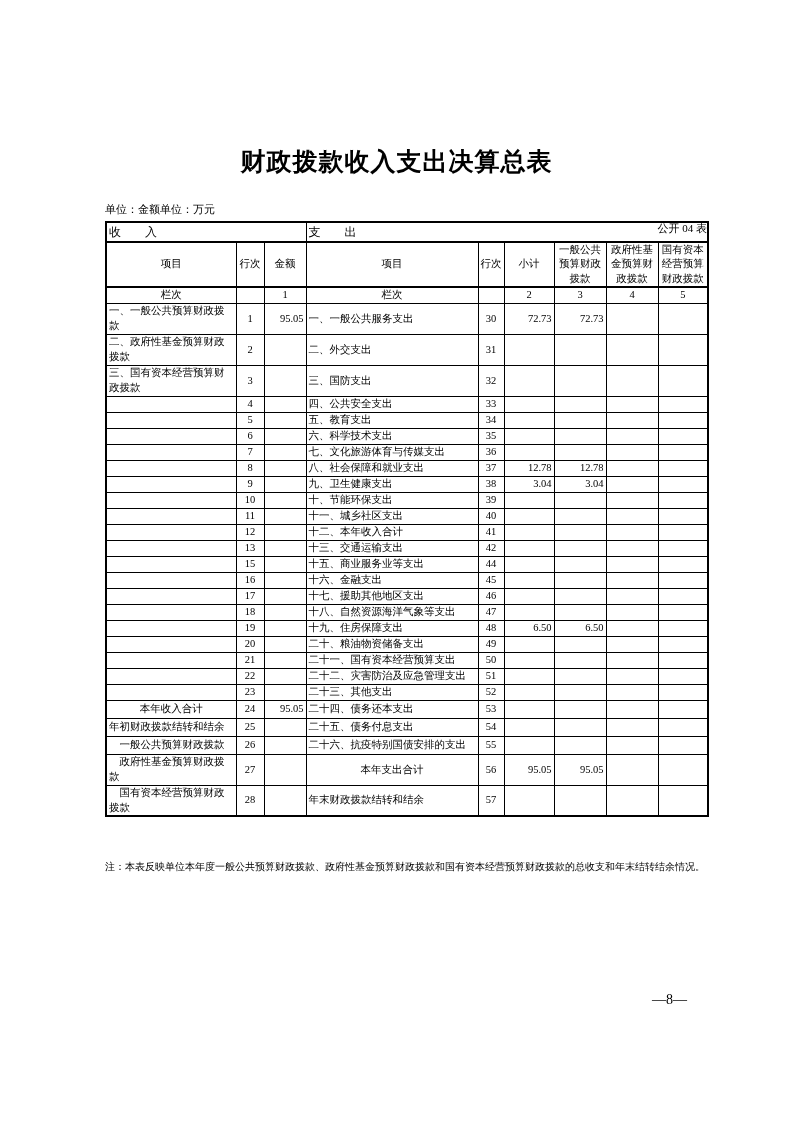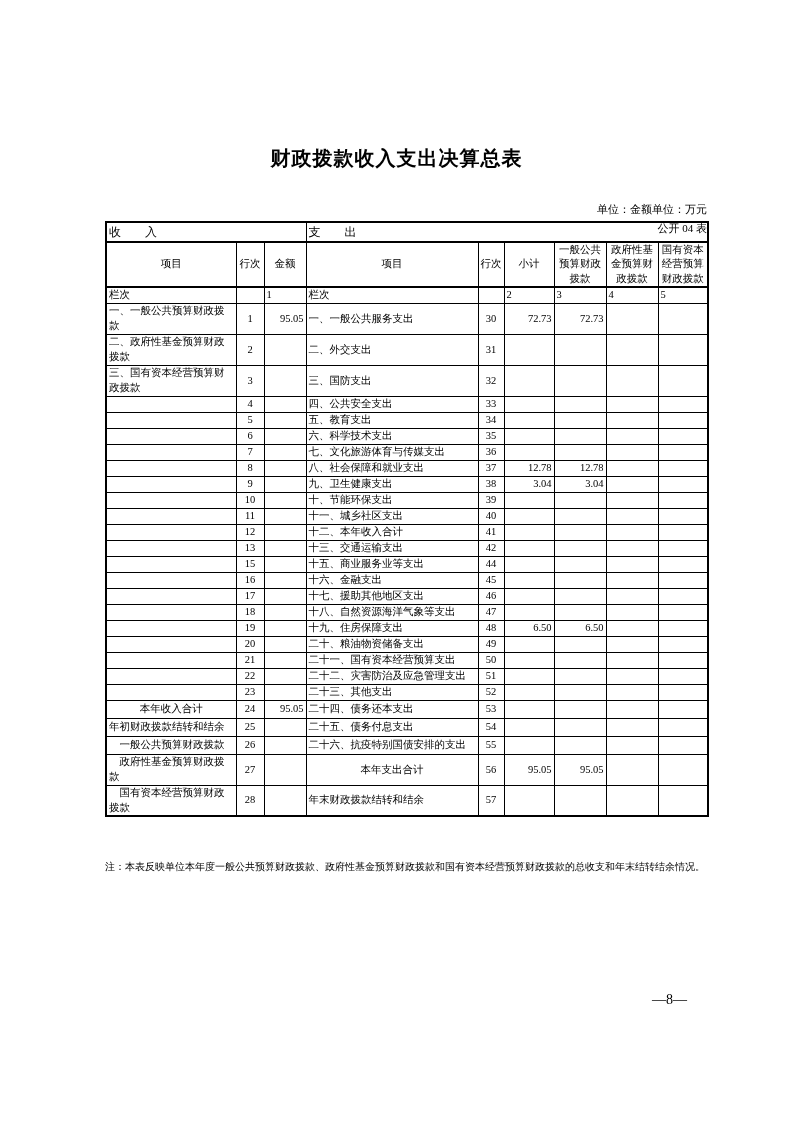--- a/index.html
+++ b/index.html
@@ -9,49 +9,49 @@
     width:793px; height:1122px;
     background:#ffffff;
     color:#000;
     font-family:"Liberation Serif","DejaVu Serif",serif;
     overflow:hidden;
   }
   .title {
     position:absolute; top:145px; left:0; width:100%;
     text-align:center;
     font-family:"DejaVu Sans","Liberation Sans",sans-serif;
-    font-weight:bold; font-size:20px; letter-spacing:1px;
+    font-weight:bold; font-size:25px; letter-spacing:1px;
   }
   .form-label {
     position:absolute; top:185px; left:105px; width:602px;
     text-align:right; font-size:11px;margin-top:36px;
   }
   .meta-row {
     position:absolute; top:202px; left:105px; width:602px;
-    display:flex; justify-content:flex-end;
+    display:flex; justify-content:flex-start;
     font-size:11px;
   }
   table.fiscal {
     position:absolute; top:221px; left:105px;
     width:602px;
     border-collapse:collapse; table-layout:fixed;
     font-size:10.5px;
     border:2px solid #000;
   }
   table.fiscal th, table.fiscal td {
     border:1px solid #000;
     padding:0 2px;
     font-weight:normal;
     line-height:1.38;
     overflow:hidden;
     vertical-align:middle;
   }
   tr.sec-row th { height:20px; font-size:12px; text-align:left; border-bottom:2px solid #000; }
   tr.col-row th { height:45px; text-align:center; border-bottom:2px solid #000; }
-  tr.idx-row td { height:13px; }
+  tr.idx-row td { height:13px; text-align:center; }
   tbody tr td { height:16px; }
   tbody tr.tall td { height:31px; }
   tbody tr.mid td { height:18px; }
   td.item { text-align:left; }
   td.ctr { text-align:center; }
   td.num { text-align:right; }
   td.bold { font-weight:bold; }
   .note {
     position:absolute; top:859px; left:105px; width:606px;
     font-size:10px; line-height:15px; text-align:justify;

